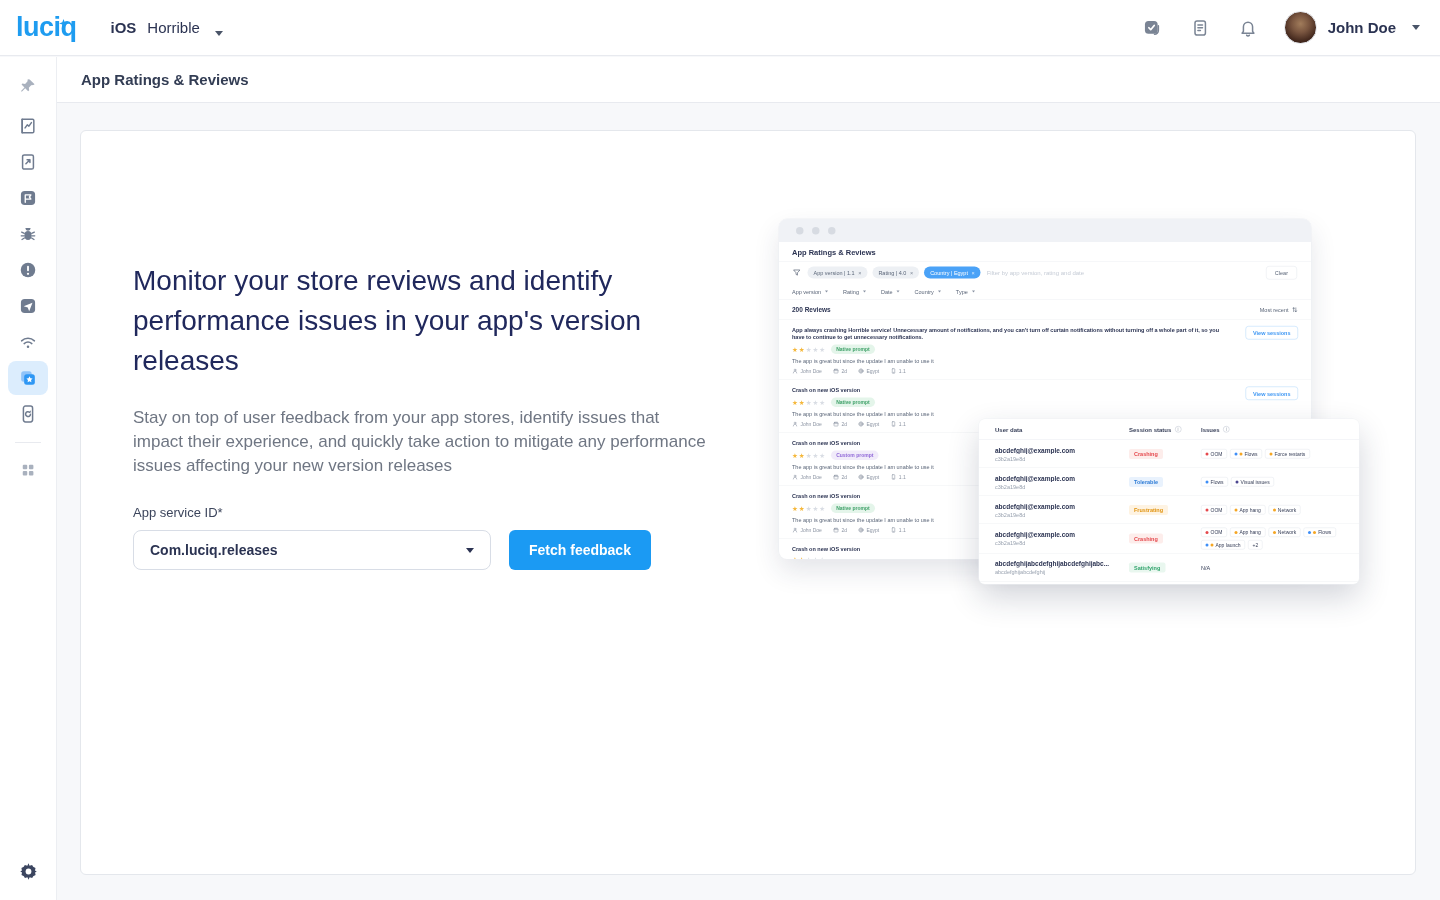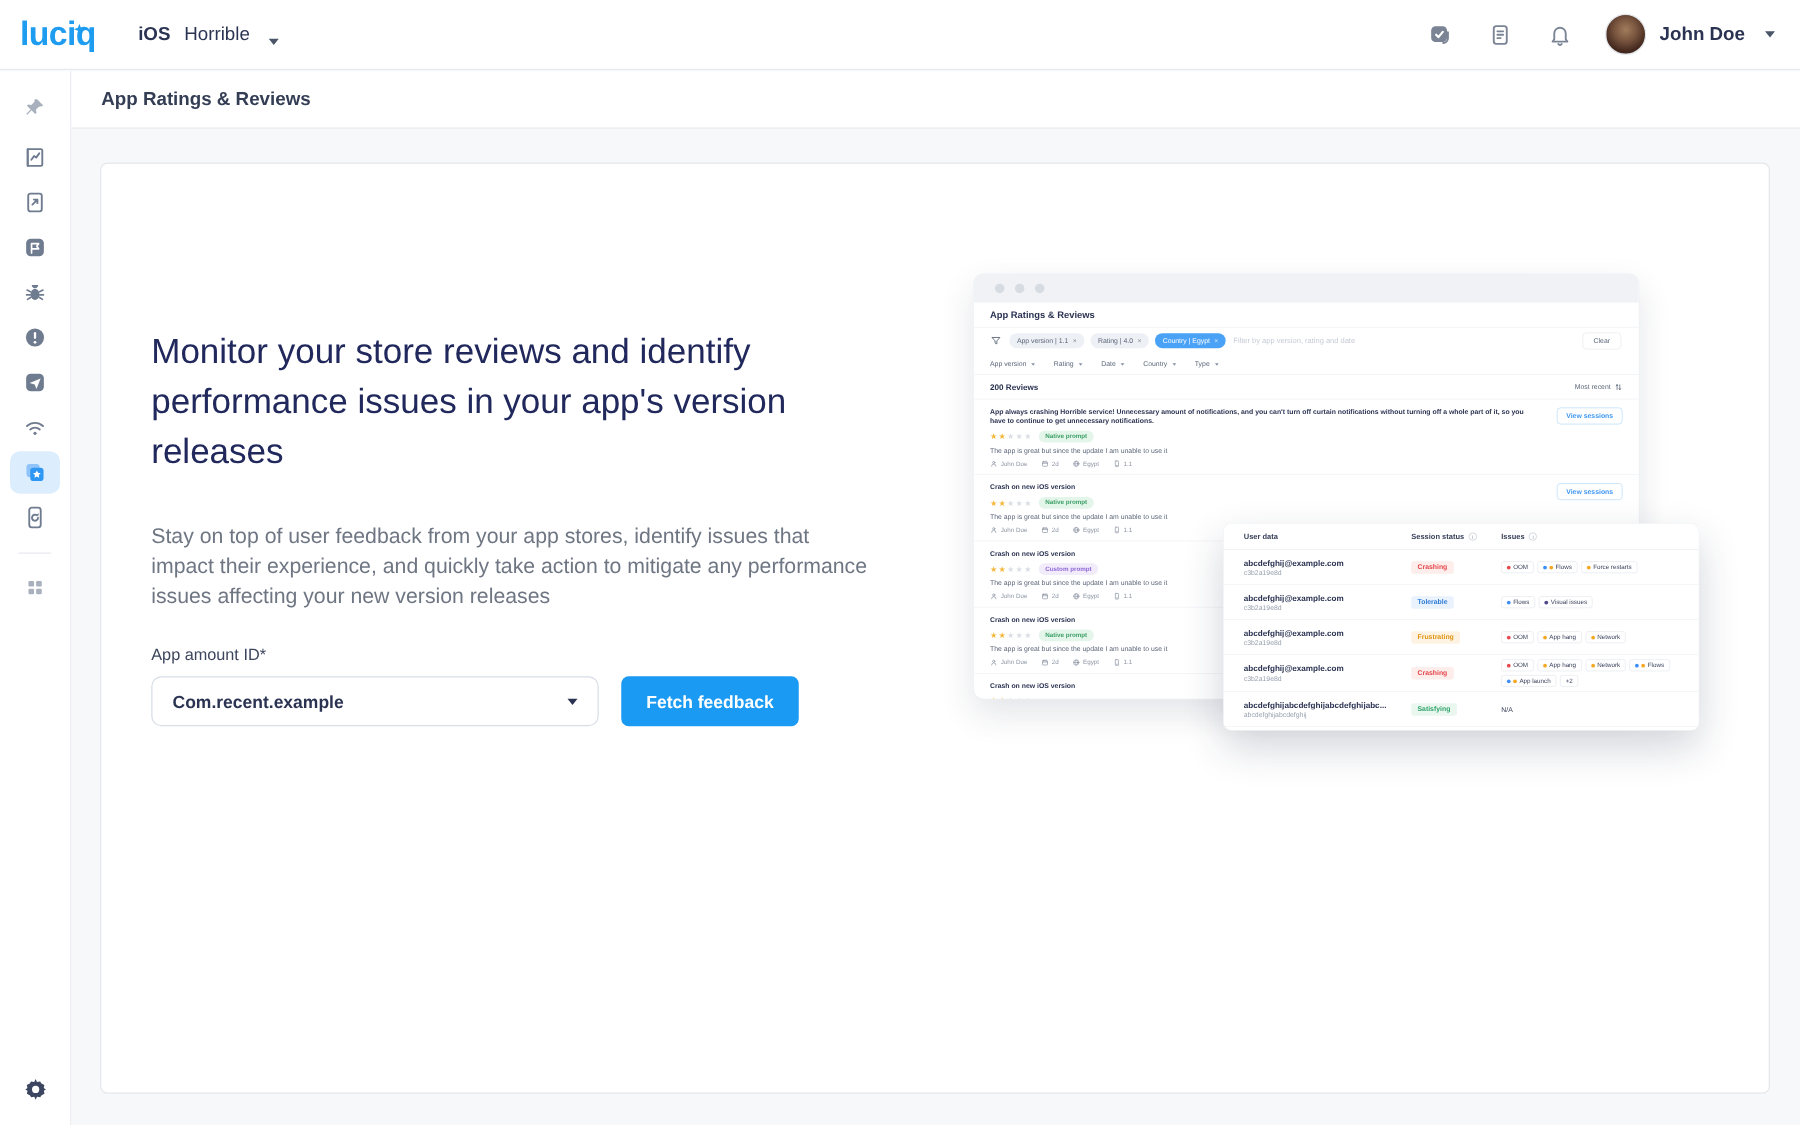--- a/index.html
+++ b/index.html
@@ -46,23 +46,23 @@
   
   .titlebar {
     position:absolute; top:57px; left:57px; right:0; height:46px;
     background:#fff; border-bottom:1px solid #E8EAEF; z-index:10;
     display:flex; align-items:center; padding-left:24px;
   }
   .page-title { font-size:15px; font-weight:700; color:#333D54; }
   
   .content { position:absolute; top:104px; left:57px; right:0; bottom:0; background:#F7F8FA; }
   .card { position:absolute; left:23px; top:26px; width:1336px; height:745px; background:#fff; border:1px solid #E4E7EC; border-radius:6px; }
-  .leftcol { position:absolute; left:40px; top:130px; width:610px; }
+  .leftcol { position:absolute; left:52px; top:130px; width:610px; }
   .headline { font-size:28px; line-height:40px; font-weight:500; color:#20285C; width:580px; }
-  .subhead { margin-top:36px; font-size:17px; line-height:24px; color:#6F7683; width:578px; }
+  .subhead { margin-top:25px; font-size:17px; line-height:24px; color:#6F7683; width:578px; }
   .field-label { display:block; margin-top:27px; font-size:13px; color:#3C455C; }
   .formrow { display:flex; align-items:center; gap:18px; margin-top:10px; }
   .select { width:358px; height:40px; border:1px solid #D8DDE6; border-radius:8px; background:#fff; display:flex; align-items:center; justify-content:space-between; padding:0 16px; font-size:14px; font-weight:700; color:#2B3352; cursor:pointer; }
   .select .caret { border-top-color:#2B3352; }
   .fetch-btn { height:40px; padding:0 20px; background:#1B9AF3; border:none; border-radius:6px; color:#fff; font-size:14px; font-weight:700; cursor:pointer; font-family:inherit; }
   
   .mockzone { position:absolute; left:698px; top:88px; width:584px; height:372px; }
   .mockscale { width:1168px; height:744px; transform:scale(.5); transform-origin:0 0; }
   .window { position:absolute; left:0; top:0; width:1064px; height:680px; background:#fff; border-radius:16px; box-shadow:0 0 0 1px #EDEFF3, 0 24px 54px rgba(33,44,74,.12); overflow:hidden; }
   .win-top { height:46px; background:#F0F2F6; display:flex; align-items:center; gap:17px; padding-left:34px; }
@@ -252,24 +252,24 @@
 <div class="titlebar">
   <span class="page-title">App Ratings &amp; Reviews</span>
 </div>
 
 <main class="content">
   <section class="card">
 
     <div class="leftcol">
       <h1 class="headline">Monitor your store reviews and identify performance issues in your app's version releases</h1>
       <p class="subhead">Stay on top of user feedback from your app stores, identify issues that impact their experience, and quickly take action to mitigate any performance issues affecting your new version releases</p>
-      <label class="field-label">App amount ID*</label>
+      <label class="field-label">App service ID*</label>
       <div class="formrow">
         <div class="select">
-          <span>Com.recent.example</span>
+          <span>Com.luciq.releases</span>
           <span class="caret"></span>
         </div>
         <button class="fetch-btn">Fetch feedback</button>
       </div>
     </div>
 
     <div class="mockzone">
       <div class="mockscale">
 
         <div class="window">

